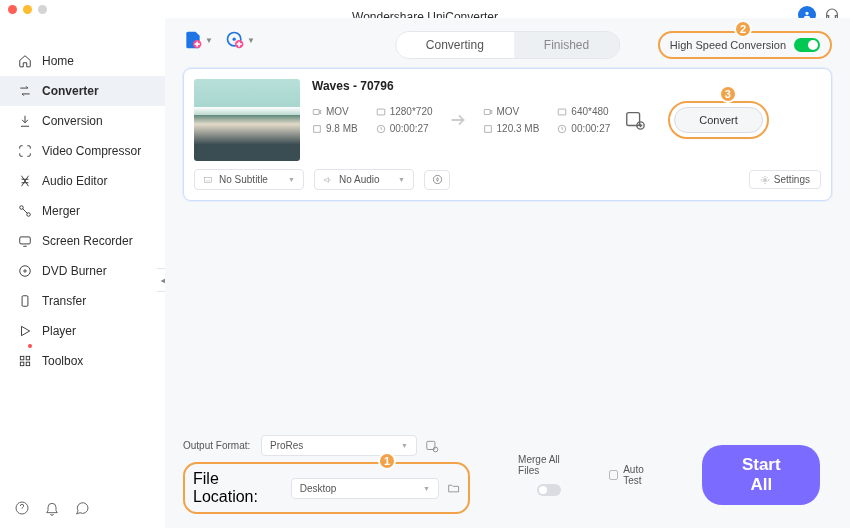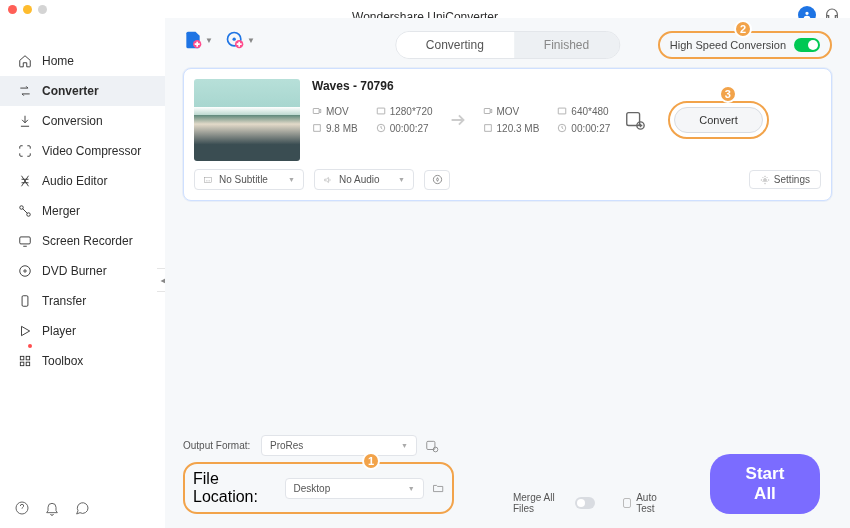--- a/index.html
+++ b/index.html
@@ -36,43 +36,43 @@
 .badge { position: absolute; width: 18px; height: 18px; border-radius: 50%; background: #f2a34a; color: #fff; font-size: 11px; font-weight: 600; display: flex; align-items: center; justify-content: center; border: 2px solid #fff; }
 .badge-2 { right: 98px; top: 2px; }
 .card { margin: 10px 18px; border: 1px solid #cfe0ff; border-radius: 8px; background: #fff; box-shadow: 0 0 0 1px #e8eef7; padding: 10px; }
 .cardtop { display: flex; gap: 12px; }
 .thumb { width: 106px; height: 82px; background: linear-gradient(180deg,#b7e0d9 0%, #a8d6cf 35%, #2e6b5f 40%, #e3dac9 55%, #3a4d52 80%); border-radius: 3px; position: relative; flex-shrink: 0; overflow:hidden; }
 .thumb::before { content:""; position:absolute; left:0; right:0; top:34%; height:8px; background:linear-gradient(180deg,#fff,#bcd9d0); }
 .meta { flex: 1; }
 .fname { font-size: 12px; font-weight: 600; color: #222; margin-bottom: 8px; }
 .grid { display: flex; align-items: center; gap: 14px; }
 .col { display: grid; grid-template-columns: auto auto; gap: 6px 18px; font-size: 10px; color: #666; }
-.cell { display: flex; align-items: flex-start; gap: 4px; }
+.cell { display: flex; align-items: flex-end; gap: 4px; }
 .cell svg { width: 10px; height: 10px; stroke: #888; fill: none; stroke-width: 1.5; }
 .arrow { width: 22px; height: 22px; color: #ccc; }
 .setbtn { width: 22px; height: 22px; }
 .convert-wrap { border: 2px solid #f2a34a; border-radius: 20px; padding: 4px; margin-left: 8px; position:relative; }
 .convert { background: #f5f6f8; border: 1px solid #d8dce2; border-radius: 16px; padding: 6px 24px; font-size: 11px; color: #333; cursor: pointer; }
 .badge-3 { top: -18px; right: 30px; }
 .cardbot { display: flex; gap: 10px; margin-top: 8px; align-items: center; }
 .dropdown { display: flex; align-items: center; gap: 6px; border: 1px solid #e1e4e9; border-radius: 4px; padding: 4px 8px; font-size: 10px; color: #555; cursor: pointer; background: #fff; }
 .dropdown .dcaret { margin-left: auto; font-size: 7px; color: #aaa; }
 .dd-sub { width: 110px; }
 .dd-aud { width: 100px; }
 .roundbtn { width: 26px; height: 20px; border: 1px solid #e1e4e9; border-radius: 4px; display: flex; align-items: center; justify-content: center; font-size: 10px; color: #666; cursor: pointer; }
 .settings { display: flex; align-items: center; gap: 4px; border: 1px solid #e1e4e9; border-radius: 4px; padding: 3px 10px; font-size: 10px; color: #555; margin-left: auto; cursor: pointer; }
-.footer { position: absolute; bottom: 0; left: 0; right: 12px; padding: 10px 18px 14px; display: flex; align-items: flex-end; gap: 28px; }
+.footer { position: absolute; bottom: 0; left: 0; right: 12px; padding: 10px 18px 14px; display: flex; align-items: center; gap: 28px; }
 .fleft { display: flex; flex-direction: column; gap: 6px; }
 .frow { display: flex; align-items: center; gap: 8px; font-size: 10px; color: #555; }
 .frow .lbl { width: 70px; }
 .fdd { width: 156px; }
 .file-wrap { border: 2px solid #f2a34a; border-radius: 14px; padding: 6px 8px; display: flex; align-items: center; gap: 8px; position:relative; }
 .badge-1 { top: -12px; right: 72px; }
 .ficon { width: 14px; height: 14px; color: #888; }
-.merge { display: flex; align-items: center; gap: 8px; font-size: 10px; color: #555; margin-left: 31px; }
+.merge { display: flex; align-items: center; gap: 8px; font-size: 10px; color: #555; margin-left: 20px; flex-direction: column; }
 .toggle-off { width: 24px; height: 12px; background: #d9dce1; border-radius: 8px; position: relative; }
 .toggle-off::after { content:""; position:absolute; left:2px; top:2px; width:8px; height:8px; background:#fff; border-radius:50%; }
 .autotest { display: flex; align-items: center; gap: 5px; font-size: 10px; color: #555; margin-left: auto; }
 .chk { width: 10px; height: 10px; border: 1px solid #bbb; border-radius: 2px; }
 .startall { background: #7b6cff; color: #fff; border: none; border-radius: 20px; padding: 10px 28px; font-size: 17px; font-weight: 600; cursor: pointer; margin-left: 12px; }
 .bottom-icons { position: absolute; left: 14px; bottom: 12px; display: flex; gap: 14px; }
 .bottom-icons svg { width: 16px; height: 16px; stroke: #666; fill: none; stroke-width: 1.5; cursor: pointer; }
 </style>
 </head>
 <body>

